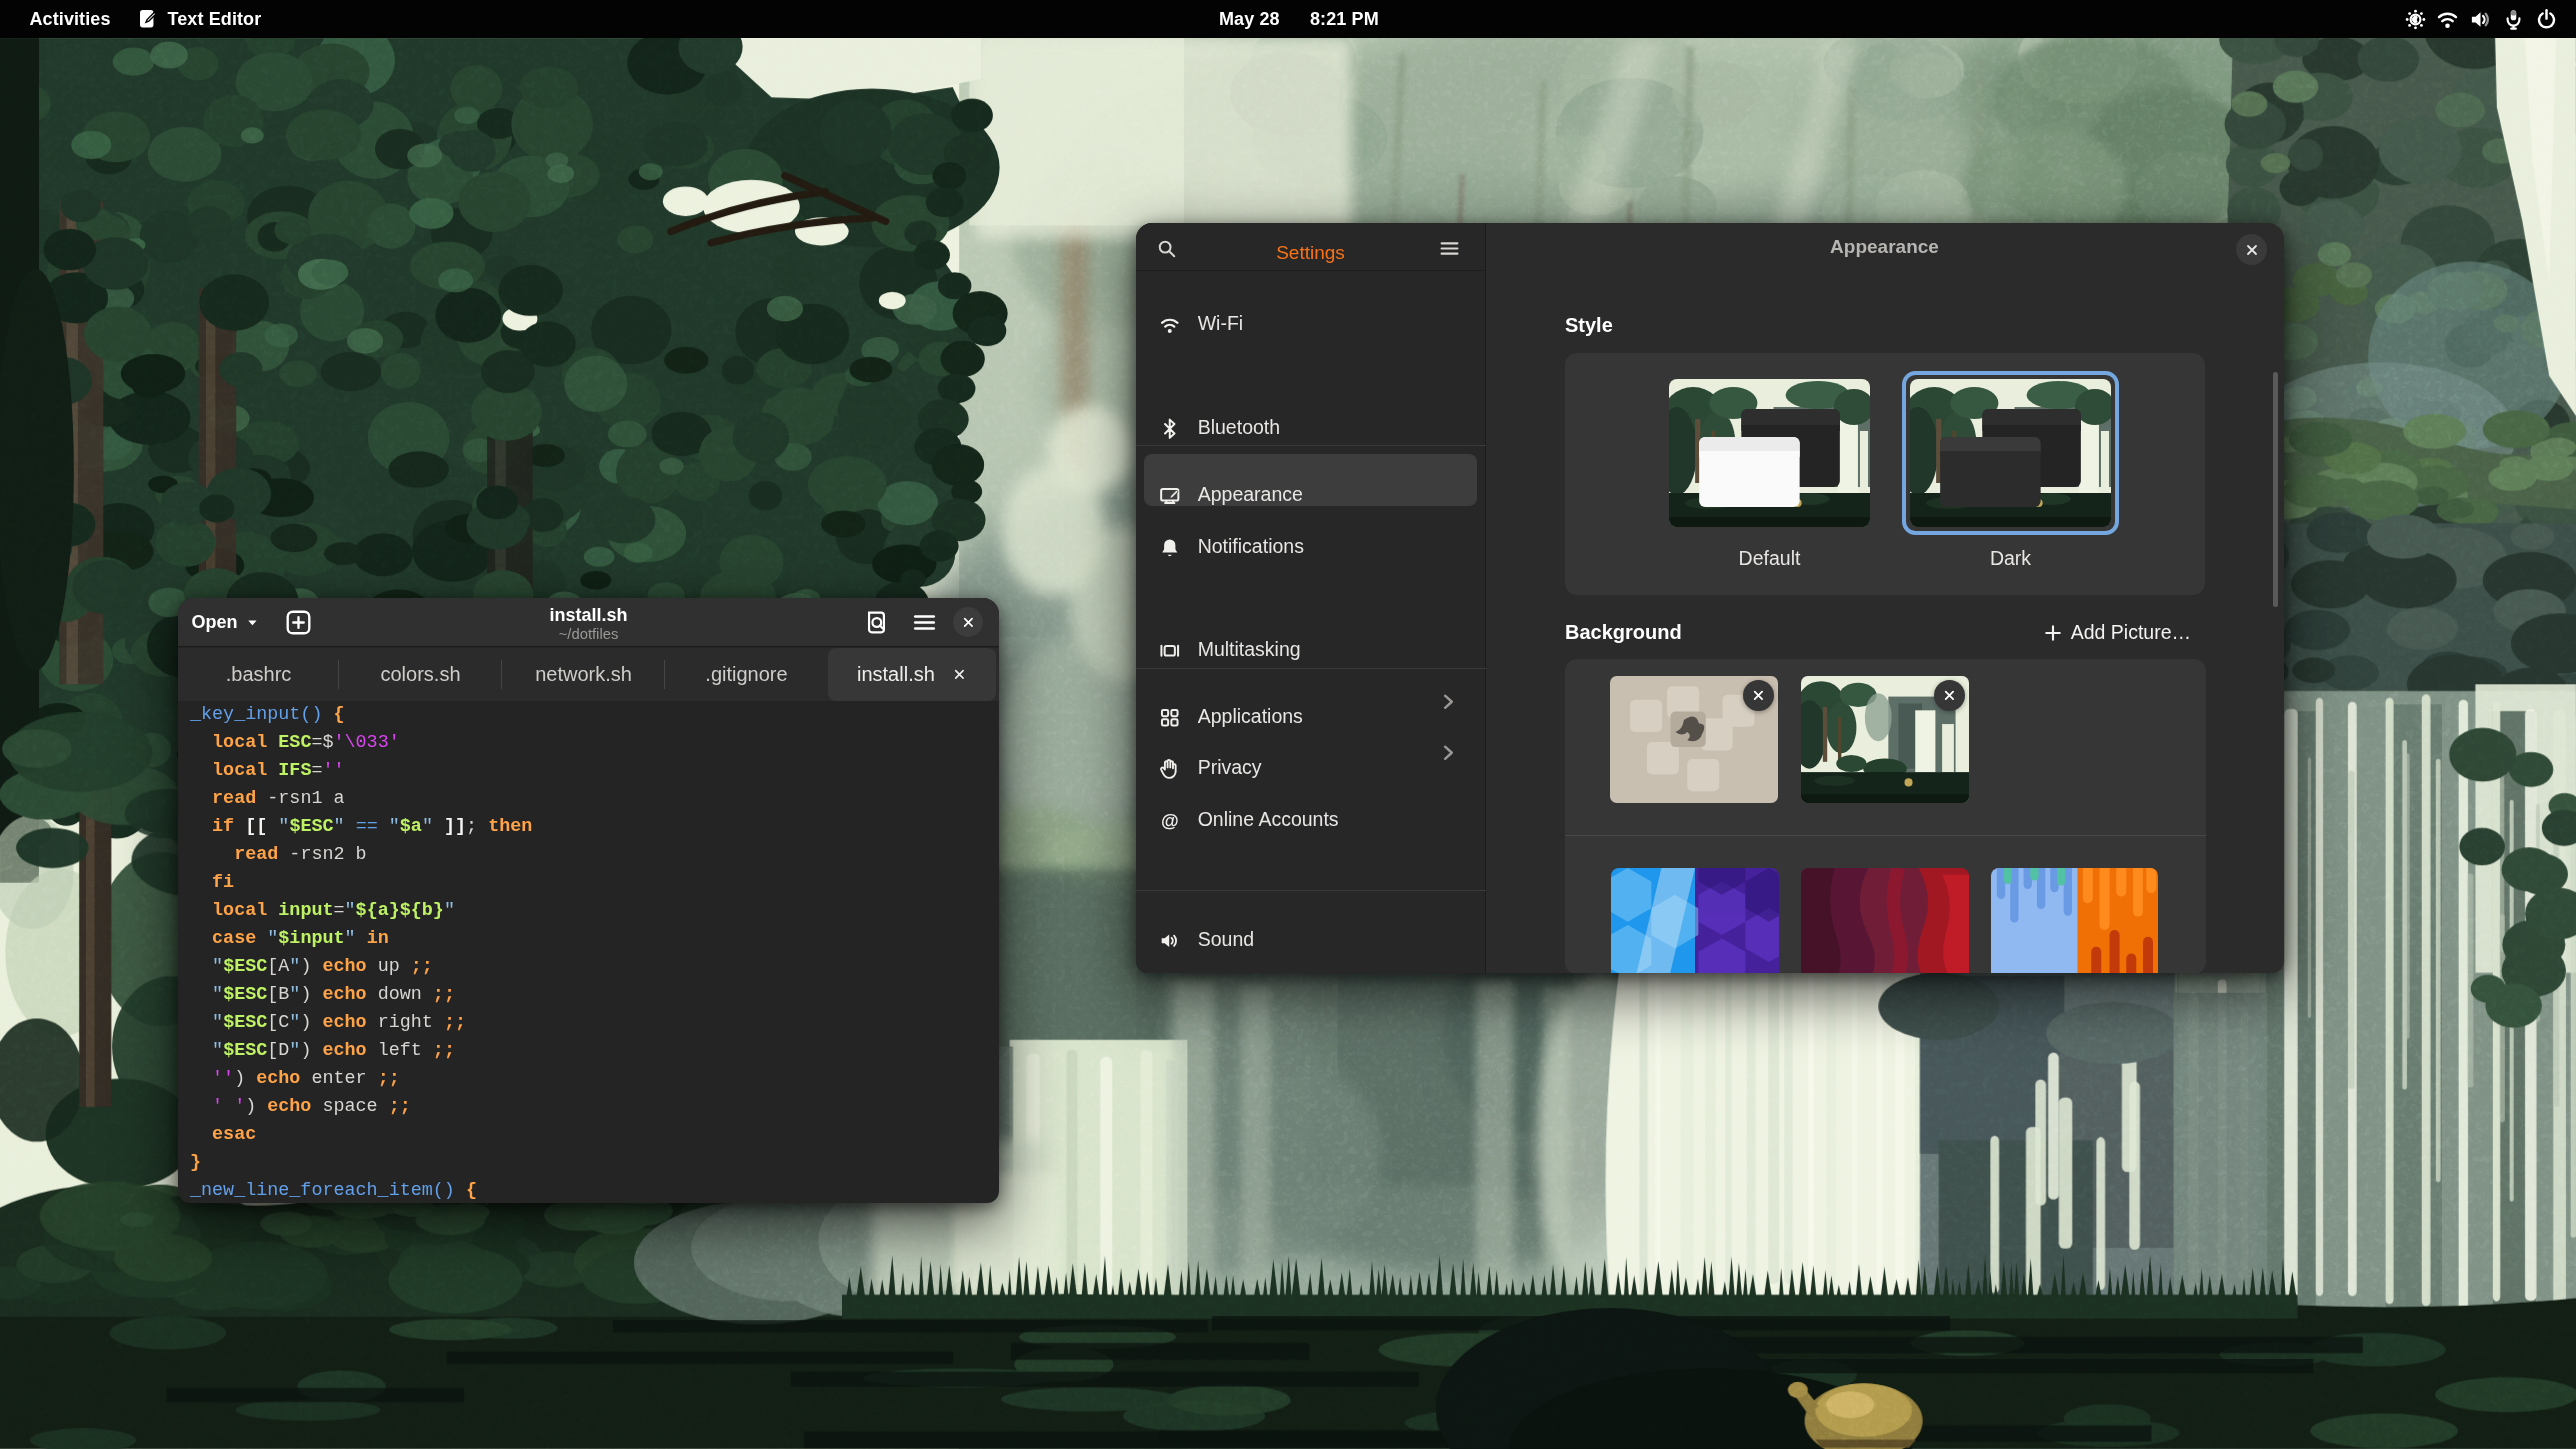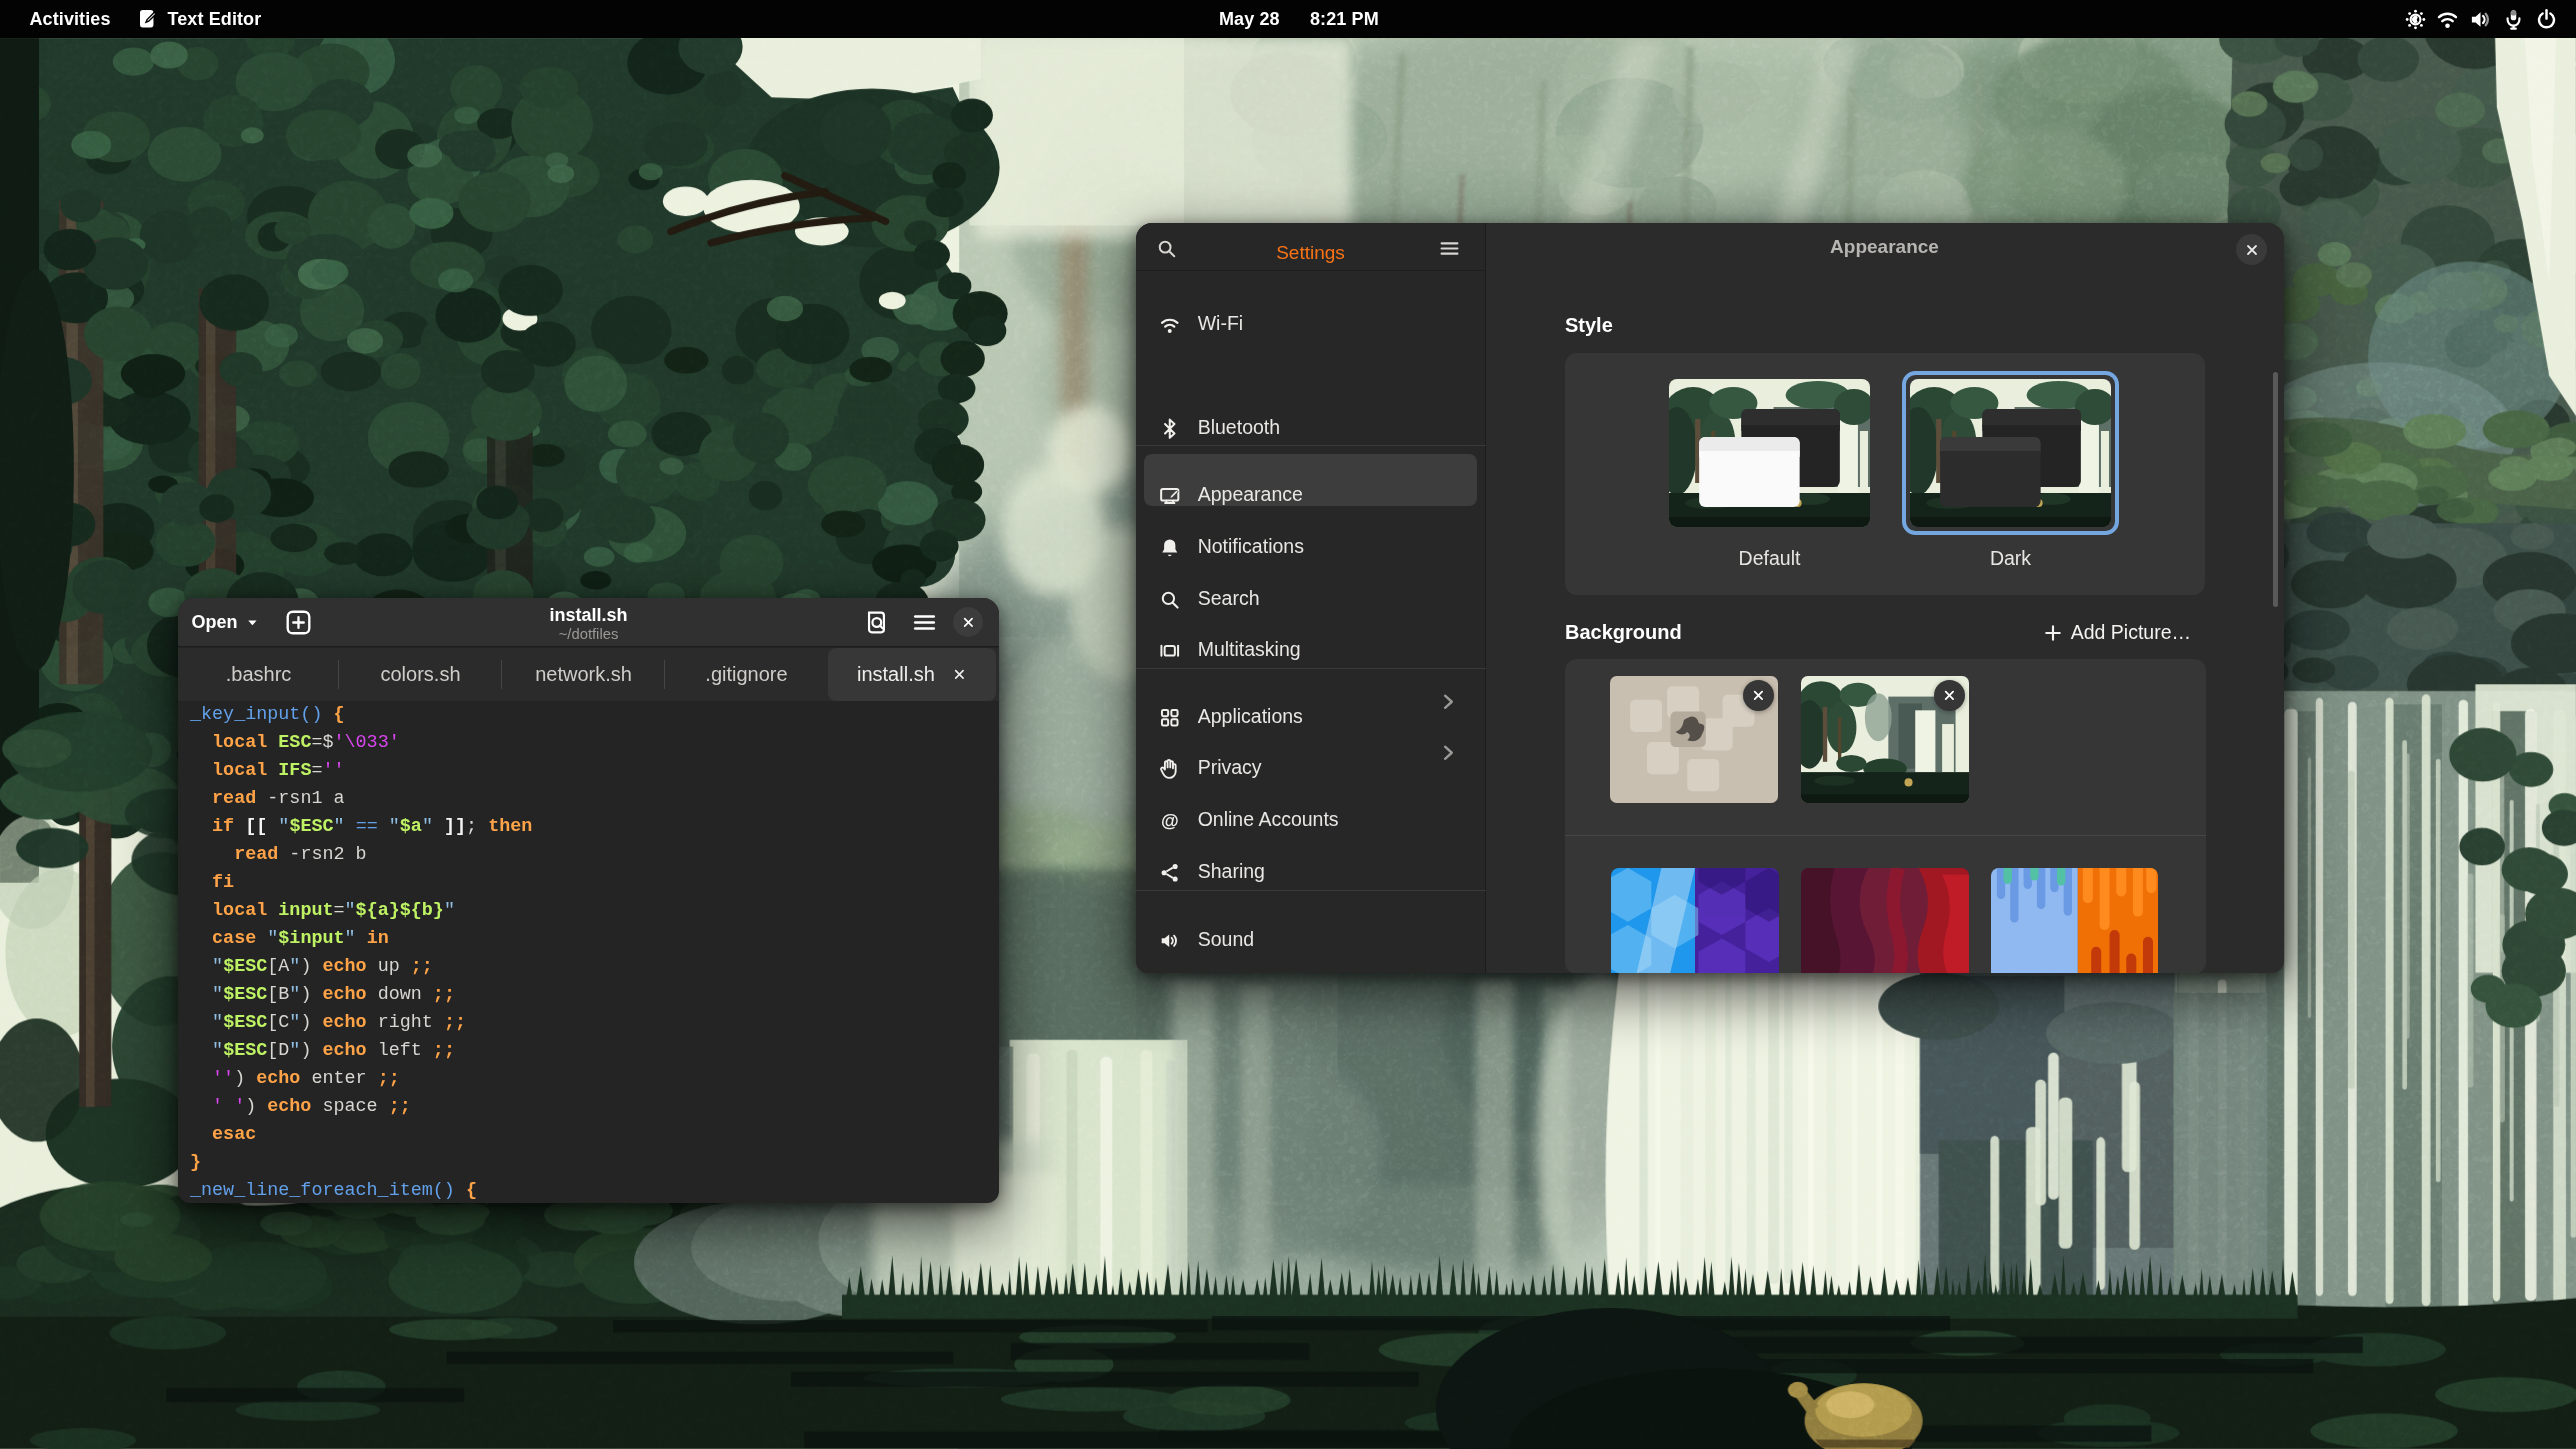--- a/index.html
+++ b/index.html
@@ -1338,24 +1338,20 @@
 <div class="sbsep" style="top:222px"></div>
 <div class="srow sel" style="top:231px"><svg class="ic" viewBox="0 0 16 16">
           <rect x="1.6" y="3" width="12.8" height="8.6" rx="1.4" fill="none" stroke="#f0efec" stroke-width="1.5"></rect>
           <path d="M5.5 11.6 v1.6 M10.5 11.6 v1.6 M4.5 13.4 h7" stroke="#f0efec" stroke-width="1.4" stroke-linecap="round"></path>
           <path d="M8.6 8.2 L13 3.8 l1.2 1.2 L9.8 9.4 l-1.8 .6 Z" fill="#f0efec" stroke="#3d3d3d" stroke-width=".7"></path>
         </svg>Appearance</div>
 <div class="srow" style="top:283px"><svg class="ic" viewBox="0 0 16 16">
           <path d="M8 1.8 a4.2 4.2 0 0 1 4.2 4.2 v3.2 l1.4 2.4 H2.4 L3.8 9.2 V6 A4.2 4.2 0 0 1 8 1.8 Z" fill="#f0efec"></path>
           <path d="M6.5 13.2 a1.6 1.6 0 0 0 3 0 Z" fill="#f0efec"></path>
         </svg>Notifications</div>
-<div class="srow" style="top:335px"><svg class="ic" viewBox="0 0 16 16">
-          <circle cx="7" cy="7" r="4.2" fill="none" stroke="#f0efec" stroke-width="1.5"></circle>
-          <line x1="10.2" y1="10.2" x2="13.8" y2="13.8" stroke="#f0efec" stroke-width="1.6" stroke-linecap="round"></line>
-        </svg>Search</div>
 <div class="srow" style="top:386px"><svg class="ic" viewBox="0 0 16 16">
           <rect x="4.2" y="4.4" width="7.6" height="7.2" rx="1.4" fill="none" stroke="#f0efec" stroke-width="1.5"></rect>
           <path d="M1.8 4.2 v7.6 M14.2 4.2 v7.6" stroke="#f0efec" stroke-width="1.5" stroke-linecap="round"></path>
         </svg>Multitasking</div>
 <div class="sbsep" style="top:445px"></div>
 <div class="srow" style="top:453px"><svg class="ic" viewBox="0 0 16 16">
           <g fill="none" stroke="#f0efec" stroke-width="1.5">
             <rect x="2.2" y="2.2" width="4.6" height="4.6" rx="1"></rect>
             <rect x="9.2" y="2.2" width="4.6" height="4.6" rx="1"></rect>
             <rect x="2.2" y="9.2" width="4.6" height="4.6" rx="1"></rect>
@@ -1365,26 +1361,20 @@
           <path d="M6 3.5 L11 8 L6 12.5" fill="none" stroke="#9a9996" stroke-width="1.8" stroke-linecap="round" stroke-linejoin="round"></path>
         </svg></div>
 <div class="srow" style="top:504px"><svg class="ic" viewBox="0 0 16 16">
           <path d="M4.4 8.4 V3.4 a1 1 0 0 1 2 0 V7 m0 -4.6 a1 1 0 0 1 2 0 V7 m0 -3.6 a1 1 0 0 1 2 0 V7.6 m0 -2 a1 1 0 0 1 2 0 V10 a4.8 4.8 0 0 1 -4.8 4.8 c-2.6 0 -3.6 -1.4 -4.6 -3.4 L1.6 8.6 a1.1 1.1 0 0 1 1.8 -1.2 l1 1.2" fill="none" stroke="#f0efec" stroke-width="1.4" stroke-linecap="round" stroke-linejoin="round"></path>
         </svg>Privacy<svg class="chev" style="top:14.8px" width="21.5" height="21.5" viewBox="0 0 16 16">
           <path d="M6 3.5 L11 8 L6 12.5" fill="none" stroke="#9a9996" stroke-width="1.8" stroke-linecap="round" stroke-linejoin="round"></path>
         </svg></div>
 <div class="srow" style="top:556px"><svg class="ic" viewBox="0 0 16 16" style="font-size:29px">
           <text x="8" y="12.6" text-anchor="middle" font-size="13.5" font-weight="bold" fill="#f0efec" font-family="Liberation Sans">@</text>
         </svg>Online Accounts</div>
-<div class="srow" style="top:608px"><svg class="ic" viewBox="0 0 16 16">
-          <circle cx="12" cy="3.4" r="1.9" fill="#f0efec"></circle>
-          <circle cx="3.8" cy="8" r="1.9" fill="#f0efec"></circle>
-          <circle cx="12" cy="12.6" r="1.9" fill="#f0efec"></circle>
-          <path d="M5.5 7.1 L10.3 4.2 M5.5 8.9 L10.3 11.8" stroke="#f0efec" stroke-width="1.4"></path>
-        </svg>Sharing</div>
 <div class="sbsep" style="top:667px"></div>
 <div class="srow" style="top:676px"><svg class="ic" viewBox="0 0 16 16">
           <path d="M2 6.2 h2.2 L7.6 3.4 v9.2 L4.2 9.8 H2 Z" fill="#f0efec"></path>
           <path d="M9.4 5.8 a3.1 3.1 0 0 1 0 4.4 M11.2 4.2 a5.6 5.6 0 0 1 0 7.6" fill="none" stroke="#f0efec" stroke-width="1.4" stroke-linecap="round"></path>
         </svg>Sound</div>
 <div class="srow" style="top:727px"><svg class="ic" viewBox="0 0 16 16">
           <path d="M5.3 4 a5 5 0 1 0 5.4 0" fill="none" stroke="#f0efec" stroke-width="1.5" stroke-linecap="round"></path>
           <line x1="8" y1="1.8" x2="8" y2="7.2" stroke="#f0efec" stroke-width="1.5" stroke-linecap="round"></line>
         </svg>Power</div>
 </div>

